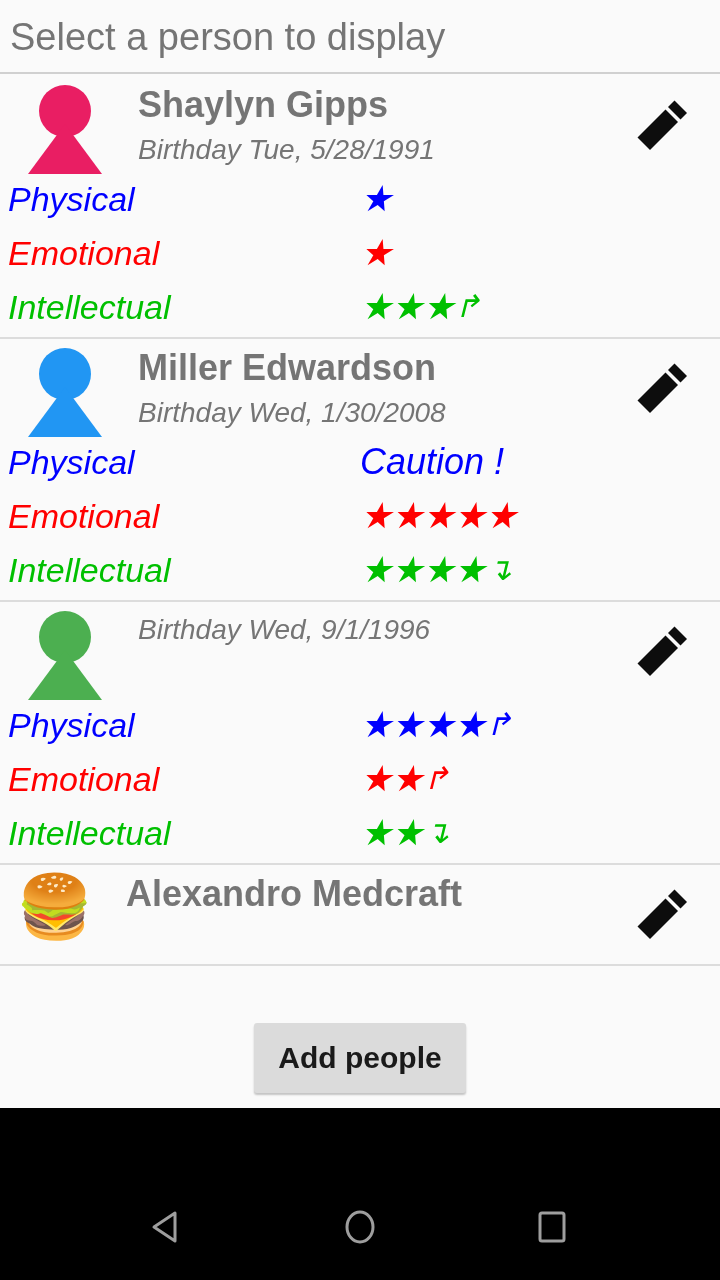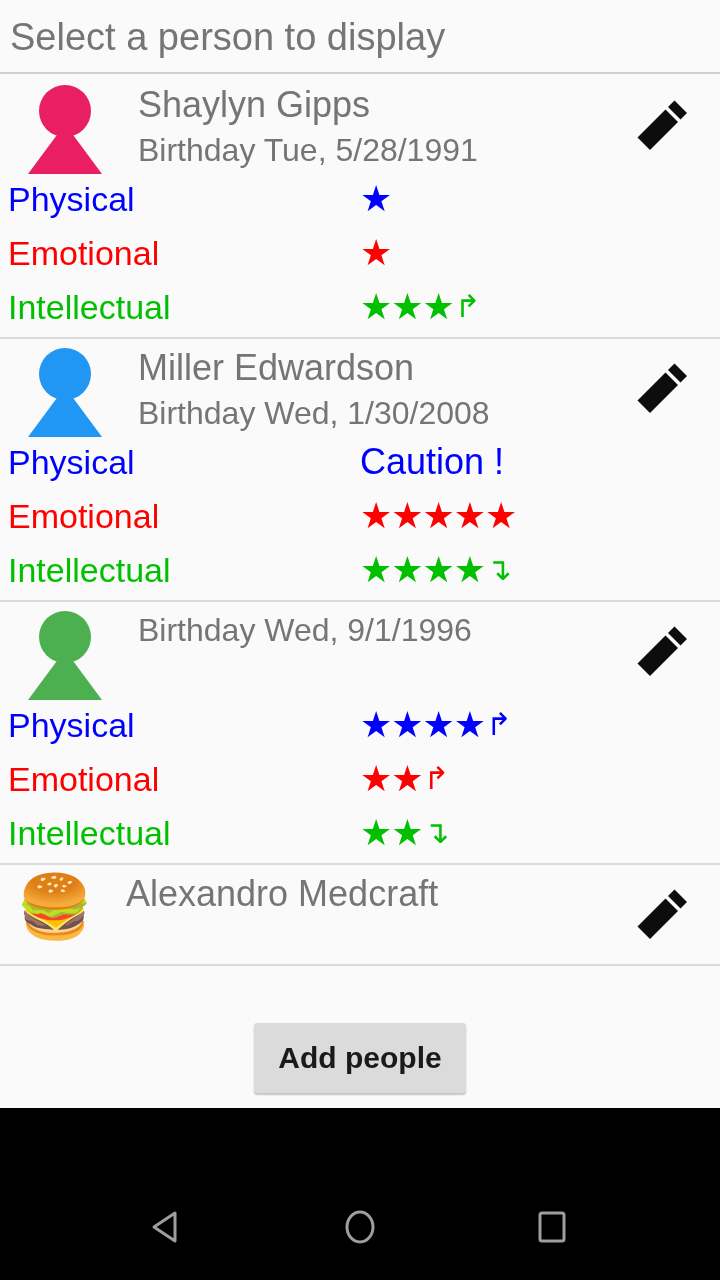--- a/index.html
+++ b/index.html
@@ -93,42 +93,45 @@
   .person-text {
     margin-left: 30px;
     flex: 1;
     min-width: 0;
   }
   .person-name {
     font-size: 36px;
     color: #757575;
     line-height: 46px;
     white-space: nowrap;
+    font-weight: bold;
   }
   .person-birthday {
-    font-size: 32px;
+    font-size: 28px;
     color: #757575;
     line-height: 44px;
     white-space: nowrap;
+    font-style: italic;
   }
 
   .edit-icon {
     position: absolute;
     right: 28px;
     top: 20px;
     width: 56px;
     height: 56px;
   }
 
   
   .attr-row {
     display: flex;
     align-items: center;
     height: 54px;
     padding-left: 8px;
+    font-style: italic;
   }
   .attr-label {
     font-size: 34px;
     line-height: 40px;
     width: 352px;
     flex: none;
     white-space: nowrap;
   }
   .attr-value {
     font-size: 34px;

